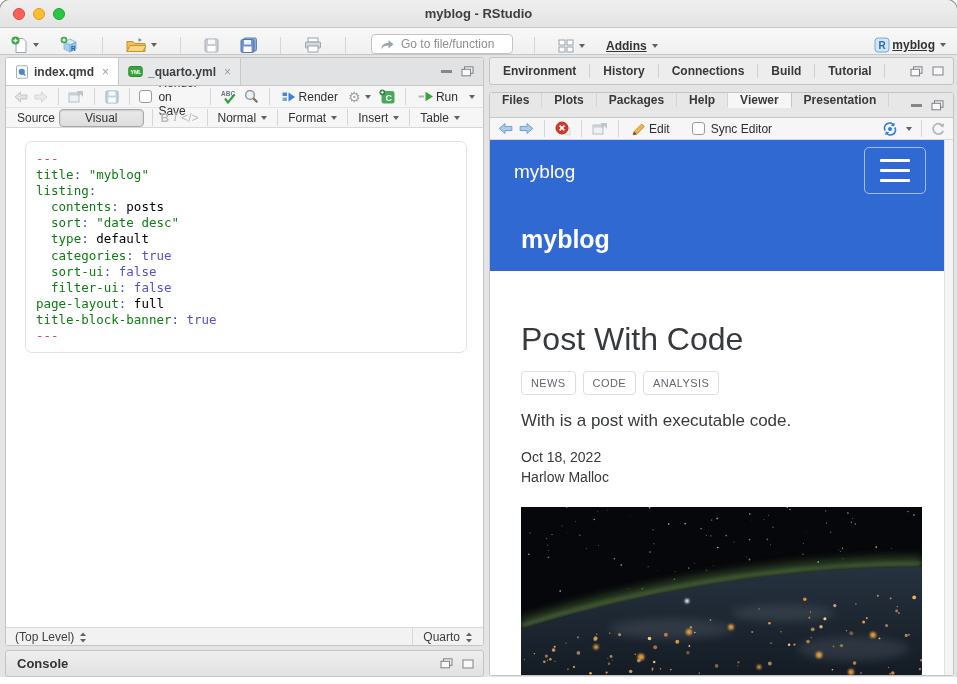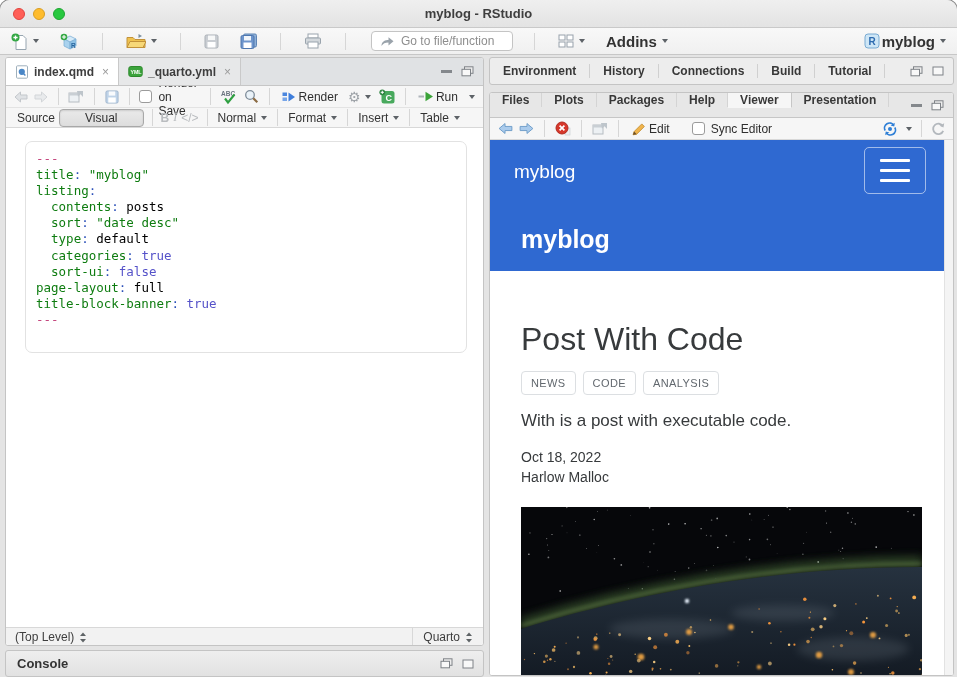--- a/index.html
+++ b/index.html
@@ -15,29 +15,29 @@
   .light { width:12px; height:12px; border-radius:50%; }
   .light.red { background:#FF5F57; border:0.5px solid #E0443E; }
   .light.yellow { background:#FEBC2E; border:0.5px solid #D89E24; }
   .light.green { background:#28C840; border:0.5px solid #1FA532; }
   .window-title { position:absolute; left:0; right:0; top:0; height:28px; line-height:28px;
                   text-align:center; font-size:13px; font-weight:bold; color:#3E3E3E;border-radius:10px; }
 
   
   .main-toolbar { position:absolute; left:0; top:28px; right:0; height:27px;
                   background:linear-gradient(#F8F8F8,#F0F0F0); border-bottom:1px solid #C7C7C7;
-                  display:flex; align-items:center; padding:8px 9px; gap:17px; }
+                  display:flex; align-items:flex-end; padding:0 9px; gap:17px; }
   .tbtn { display:flex; align-items:center; gap:2px; padding:1px 2px; border-radius:3px; }
   .tb-sep { width:1px; height:17px; background:#D6D6D6; margin:0 4px; }
   .caret { width:0; height:0; border-left:3.5px solid transparent; border-right:3.5px solid transparent;
            border-top:4px solid #5D6267; margin-left:3px; display:inline-block; }
   .goto-box { display:flex; align-items:center; gap:7px; width:142px; height:20px; margin-left:4px;
               border:1px solid #C4C4C4; border-radius:4px; background:#fff; padding:0 8px; }
   .goto-box .ph { font-size:12px; color:#8E8E8E; }
-  .label12b { font-size:15px; font-weight:bold; color:#333; }
+  .label12b { font-size:12px; font-weight:bold; color:#333;text-decoration:underline; }
   .toolbar-right { margin-left:auto; display:flex; align-items:center; gap:5px; }
 
   
   .pane { position:absolute; background:#fff; border:1px solid #C4C4C4; border-radius:3px; overflow:hidden; }
   .pane-btns { position:absolute; right:9px; top:0; height:100%; display:flex; align-items:center; gap:9px; }
   .minbar { width:11px; height:3px; background:#84888C; display:inline-block; }
 
   
   .editor-pane { left:5px; top:57px; width:479px; height:589px; }
   .editor-tabbar { position:relative; height:28px; background:#E0E2E4; border-bottom:1px solid #C6C6C6;
@@ -380,20 +380,21 @@
     <div class="editor-content">
       <div class="code-box" id="code-lines">
           <div class="code-line"><span class="c-delim">---</span></div>
           <div class="code-line"><span class="c-key">title</span><span class="c-punct">:</span><span class="c-plain"> </span><span class="c-string">"myblog"</span></div>
           <div class="code-line"><span class="c-key">listing</span><span class="c-punct">:</span></div>
           <div class="code-line"><span class="c-plain">  </span><span class="c-key">contents</span><span class="c-punct">:</span><span class="c-plain"> posts</span></div>
           <div class="code-line"><span class="c-plain">  </span><span class="c-key">sort</span><span class="c-punct">:</span><span class="c-plain"> </span><span class="c-string">"date desc"</span></div>
           <div class="code-line"><span class="c-plain">  </span><span class="c-key">type</span><span class="c-punct">:</span><span class="c-plain"> default</span></div>
           <div class="code-line"><span class="c-plain">  </span><span class="c-key">categories</span><span class="c-punct">:</span><span class="c-plain"> </span><span class="c-bool">true</span></div>
           <div class="code-line"><span class="c-plain">  </span><span class="c-key">sort-ui</span><span class="c-punct">:</span><span class="c-plain"> </span><span class="c-bool">false</span></div>
+          <div class="code-line"><span class="c-plain">  </span><span class="c-key">filter-ui</span><span class="c-punct">:</span><span class="c-plain"> </span><span class="c-bool">false</span></div>
           <div class="code-line"><span class="c-key">page-layout</span><span class="c-punct">:</span><span class="c-plain"> full</span></div>
           <div class="code-line"><span class="c-key">title-block-banner</span><span class="c-punct">:</span><span class="c-plain"> </span><span class="c-bool">true</span></div>
           <div class="code-line"><span class="c-delim">---</span></div>
         </div>
     </div>
     <div class="status-bar">
       <span class="status-left">
         <span>(Top Level)</span>
         <span>
             <svg width="8" height="11" viewBox="0 0 8 11">

